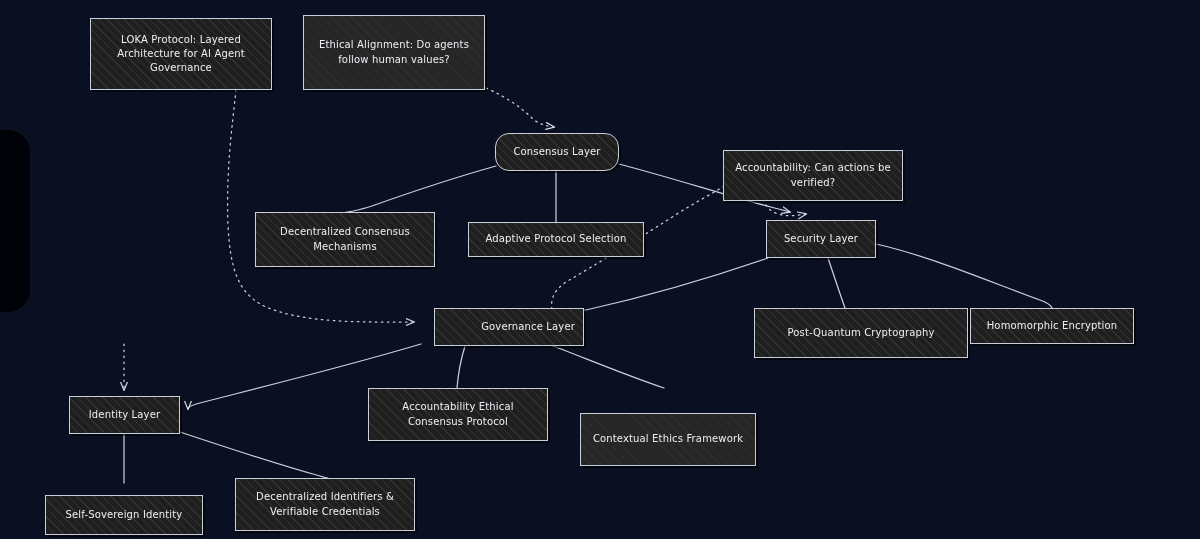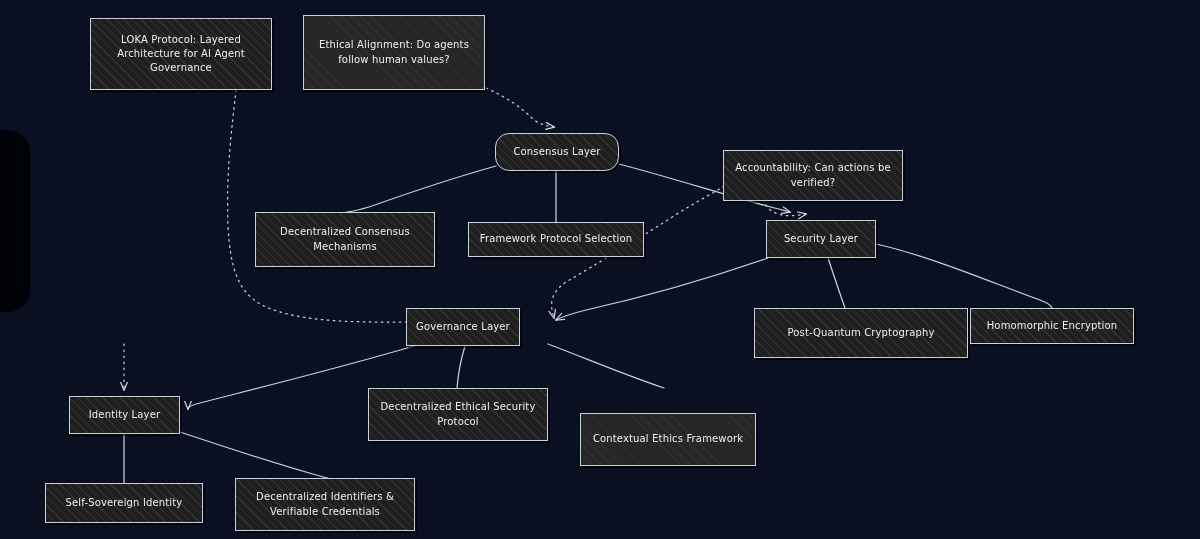--- a/index.html
+++ b/index.html
@@ -145,53 +145,53 @@
 
 
   <div class="node" style="left:495px; top:133px; width:124px; height:38px;border-radius:14px;">
     <span class="label">Consensus Layer</span>
   </div>
 
   <div class="node" style="left:766px; top:220px; width:110px; height:38px;">
     <span class="label">Security Layer</span>
   </div>
 
-  <div class="node" style="left:406px; top:308px; width:114px; height:38px;">
+  <div class="node" style="left:434px; top:308px; width:150px; height:38px;justify-content:flex-end;">
     <span class="label">Governance Layer</span>
   </div>
 
   <div class="node" style="left:69px; top:396px; width:111px; height:38px;">
     <span class="label">Identity Layer</span>
   </div>
 
   <div class="node" style="left:255px; top:212px; width:180px; height:55px;">
     <span class="label">Decentralized Consensus Mechanisms</span>
   </div>
 
   <div class="node" style="left:468px; top:222px; width:176px; height:35px;">
-    <span class="label">Framework Protocol Selection</span>
+    <span class="label">Adaptive Protocol Selection</span>
   </div>
 
   <div class="node" style="left:754px; top:308px; width:214px; height:50px;text-align:right;">
     <span class="label">Post-Quantum Cryptography</span>
   </div>
 
   <div class="node" style="left:970px; top:308px; width:164px; height:36px;">
     <span class="label">Homomorphic Encryption</span>
   </div>
 
   <div class="node" style="left:368px; top:388px; width:180px; height:53px;">
-    <span class="label">Decentralized Ethical Security Protocol</span>
+    <span class="label">Accountability Ethical Consensus Protocol</span>
   </div>
 
   <div class="node soft" style="left:580px; top:388px; width:176px; height:53px;margin-top:25px;">
     <span class="label">Contextual Ethics Framework</span>
   </div>
 
-  <div class="node" style="left:45px; top:483px; width:158px; height:40px;">
+  <div class="node" style="left:45px; top:495px; width:158px; height:40px;">
     <span class="label">Self-Sovereign Identity</span>
   </div>
 
   <div class="node" style="left:235px; top:478px; width:180px; height:53px;">
     <span class="label">Decentralized Identifiers &amp; Verifiable Credentials</span>
   </div>
 
 </div>
 
 </body></html>

